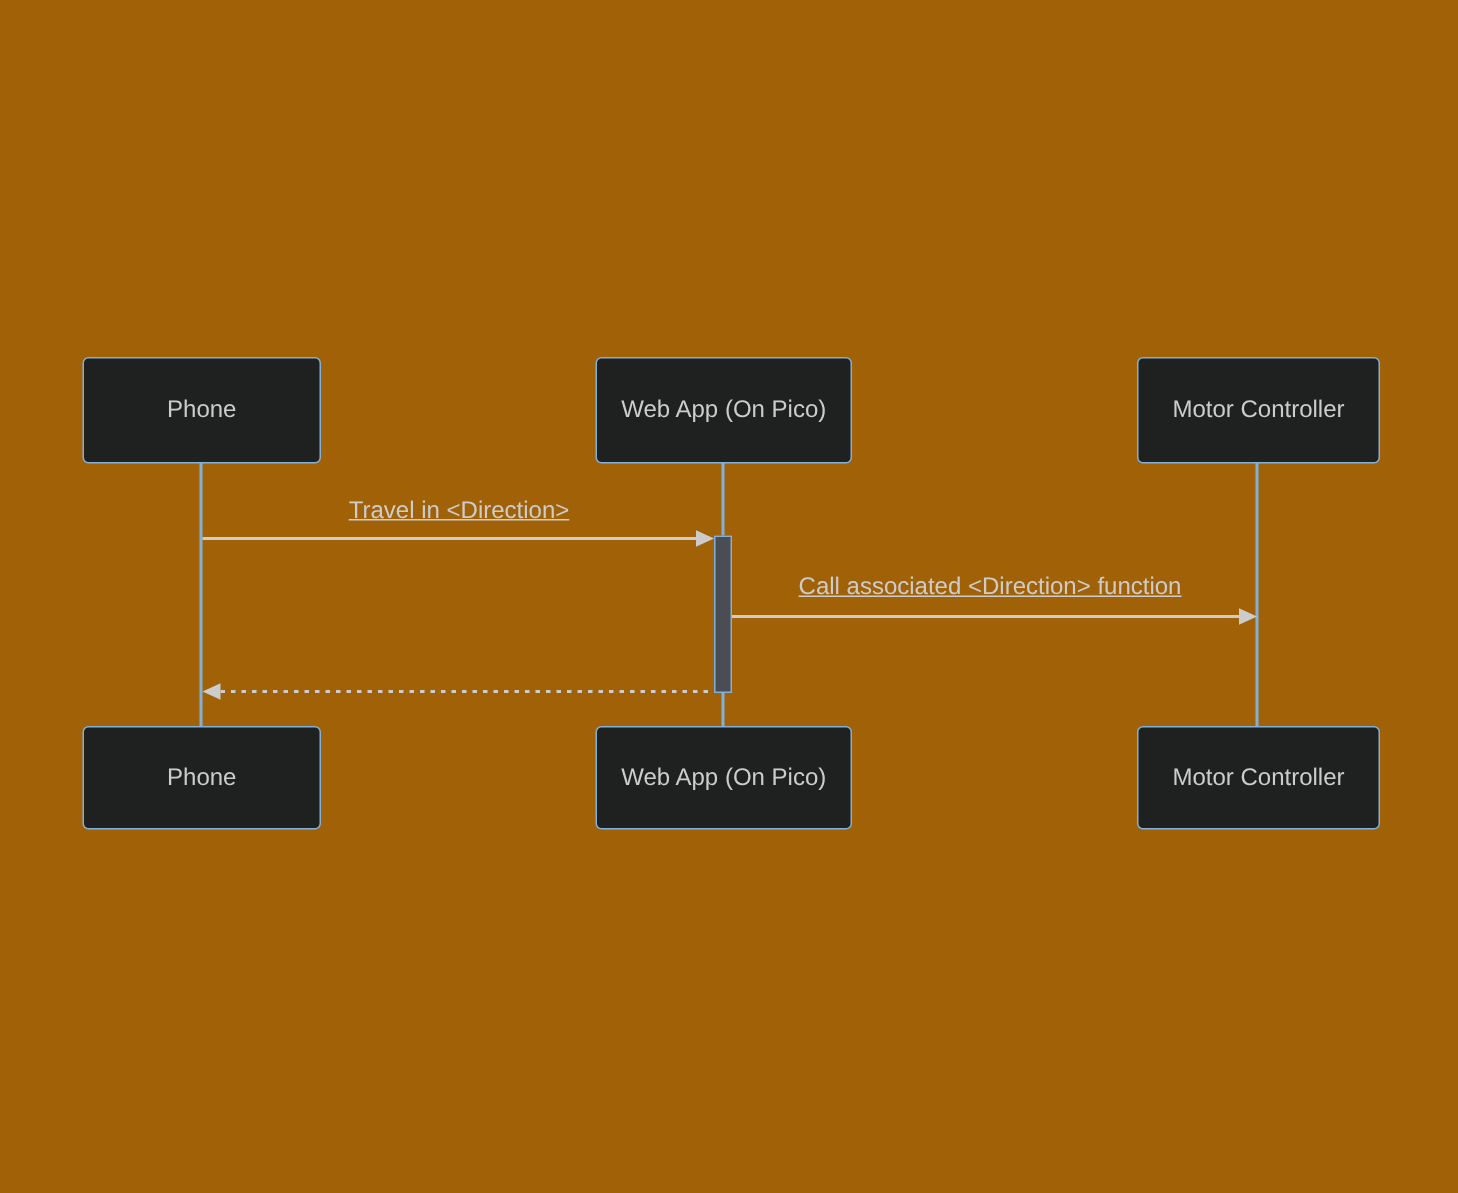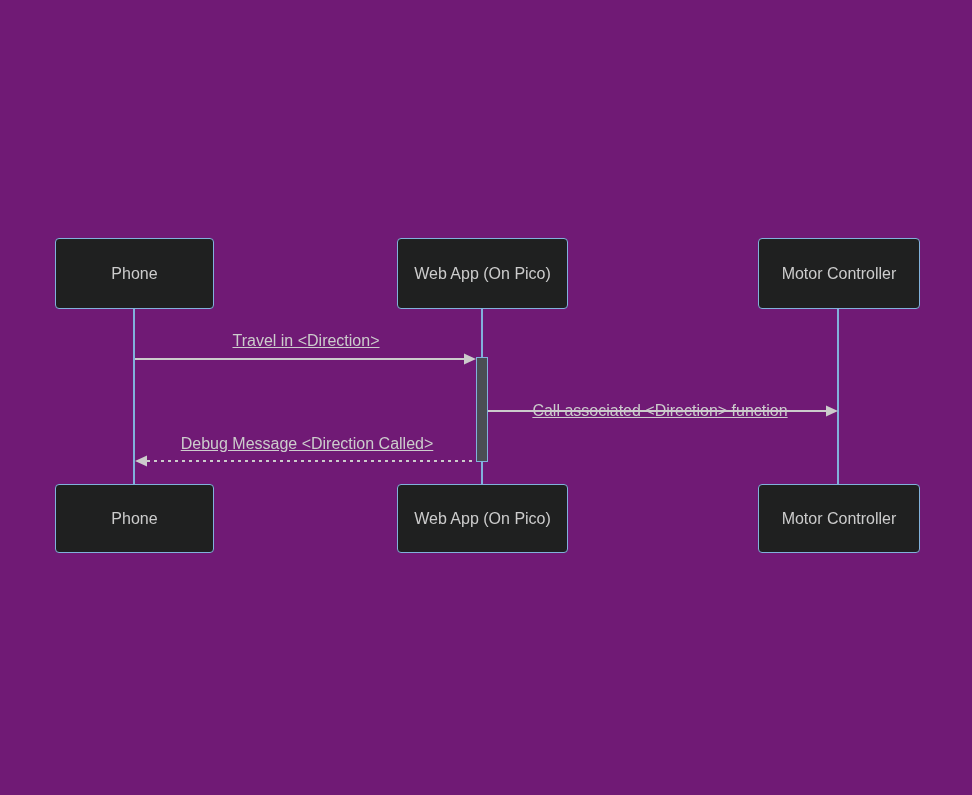--- a/index.html
+++ b/index.html
@@ -4,21 +4,21 @@
 <style>
   html, body {
     margin: 0;
     padding: 0;
     background: #292e3a;
   }
   #canvas {
     position: relative;
     width: 972px;
     height: 795px;
-    background: #701a75;
+    background: #a16207;
     overflow: hidden;
     font-family: "Liberation Sans", "DejaVu Sans", sans-serif;
   }
   .actor-box {
     position: absolute;
     box-sizing: border-box;
     background: #1f2020;
     border: 1.5px solid #81b1db;
     border-radius: 4px;
     color: #cccccc;
@@ -59,21 +59,21 @@
   #phone-bottom  { left: 55px;  top: 484px; width: 159px; height: 69px; }
   #webapp-top    { left: 397px; top: 238px; width: 171px; height: 71px; }
   #webapp-bottom { left: 397px; top: 484px; width: 171px; height: 69px; }
   #motor-top     { left: 758px; top: 238px; width: 162px; height: 71px; }
   #motor-bottom  { left: 758px; top: 484px; width: 162px; height: 69px; }
   #lifeline-phone  { left: 133px; top: 308px; height: 177px; }
   #lifeline-webapp { left: 481px; top: 308px; height: 177px; }
   #lifeline-motor  { left: 837px; top: 308px; height: 177px; }
   #activation-webapp { left: 476px; top: 357px; width: 12px; height: 105px; }
   #msg-label-1 { left: 306px; top: 341px; }
-  #msg-label-2 { left: 660px; top: 392px; margin-top: 19px; }
+  #msg-label-2 { left: 660px; top: 392px; }
   #msg-label-3 { left: 307px; top: 444px; }
 </style>
 </head>
 <body>
 
 <div id="canvas">
 
   <div class="lifeline" id="lifeline-phone"></div>
   <div class="lifeline" id="lifeline-webapp"></div>
   <div class="lifeline" id="lifeline-motor"></div>
@@ -110,15 +110,14 @@
   </div>
   <div class="actor-box" id="webapp-bottom">
     <span>Web App (On Pico)</span>
   </div>
   <div class="actor-box" id="motor-bottom">
     <span>Motor Controller</span>
   </div>
 
   <div class="msg-label" id="msg-label-1">Travel in &lt;Direction&gt;</div>
   <div class="msg-label" id="msg-label-2">Call associated &lt;Direction&gt; function</div>
-  <div class="msg-label" id="msg-label-3">Debug Message &lt;Direction Called&gt;</div>
 
 </div>
 
 </body></html>

